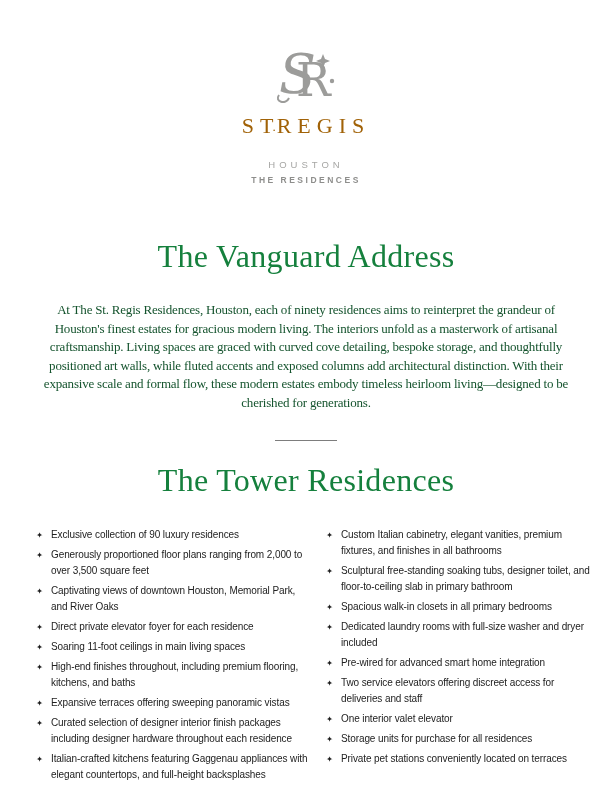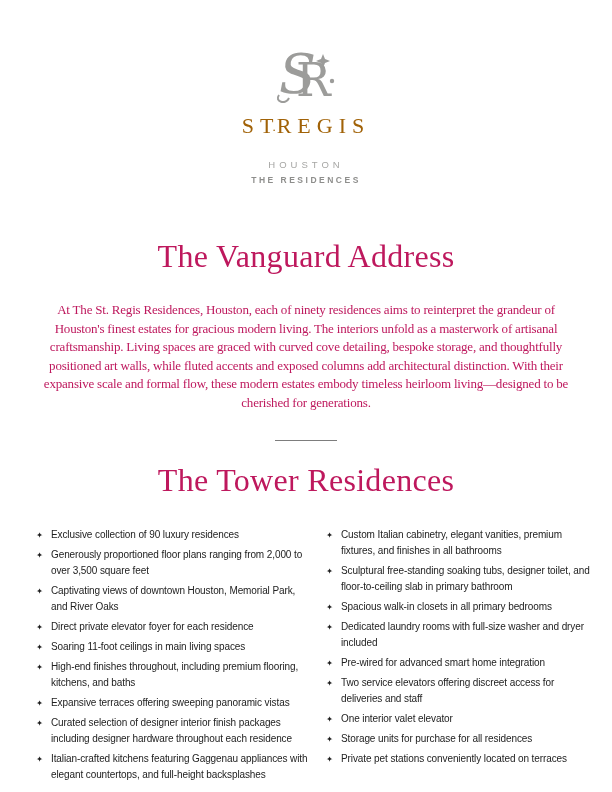--- a/index.html
+++ b/index.html
@@ -24,27 +24,27 @@
     font-size: 9.5px; line-height: 10px; letter-spacing: 4px; color: #a6a6a4;
   }
   .logo-sub {
     margin-top: 6px; font-family: "Liberation Sans", sans-serif;
     font-size: 8.5px; line-height: 9px; letter-spacing: 2.5px;
     font-weight: bold; color: #8e8e8c;
   }
 
   
   .h-serif {
-    text-align: center; font-weight: 400; color: #be185d;
+    text-align: center; font-weight: 400; color: #15803d;
     font-size: 32px; line-height: 38px; margin: 0; letter-spacing: 0.3px;
   }
   .h-vanguard { margin-top: 52px; }
   .intro-body {
     width: 535px; margin: 26px auto 0; text-align: center;
-    font-size: 13px; line-height: 18.5px; letter-spacing: -0.2px; color: #be185d;
+    font-size: 13px; line-height: 18.5px; letter-spacing: -0.2px; color: #14532d;
   }
 
   
   .divider {
     width: 62px; height: 0; border: none; border-top: 1px solid #7d7d7d;
     margin: 28px auto 0;
   }
 
   
   .h-tower { margin-top: 20px; }

